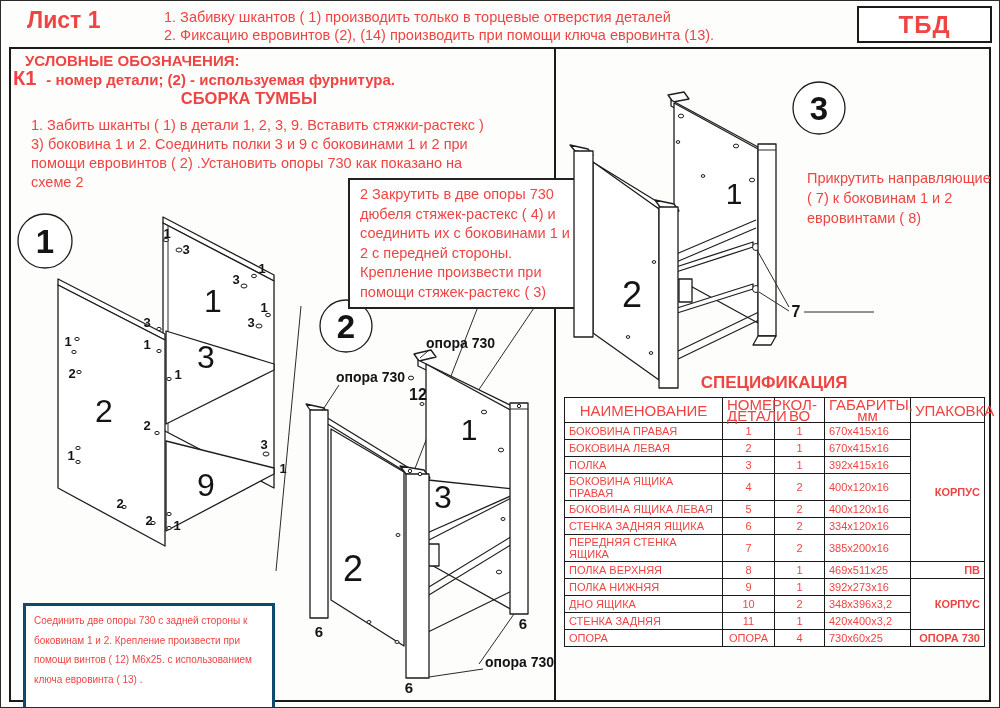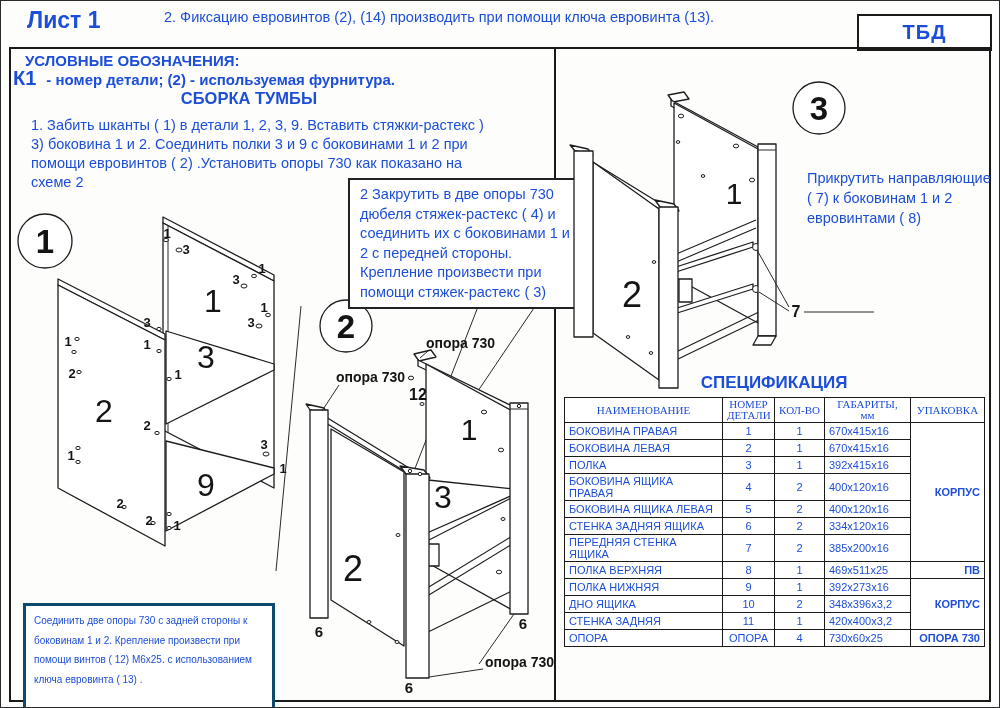--- a/index.html
+++ b/index.html
@@ -1,27 +1,27 @@
 <!DOCTYPE html>
 <html><head>
 <meta charset="utf-8">
 <style>
   html,body{margin:0;padding:0;background:#d8d8d8;}
   .page{
     position:relative;width:1000px;height:708px;background:#fdfdfc;
-    font-family:"Liberation Sans",sans-serif;color:#1d4ed8;overflow:hidden;
+    font-family:"Liberation Sans",sans-serif;color:#ef4444;overflow:hidden;
     border:1px solid #2a2a2a;box-sizing:border-box;
   }
   .abs{position:absolute;}
   
   .sheet-title{left:26px;top:6px;font-size:23px;font-weight:bold;}
   .hnotes{left:163px;top:7px;font-size:14.5px;line-height:18px;}
   .stamp{left:856px;top:5px;width:131px;height:33px;border:2px solid #1a1a1a;
          display:flex;align-items:center;justify-content:center;
-         font-size:20px;font-weight:bold;letter-spacing:1px;background:#fff;margin-top:8px;}
+         font-size:24px;font-weight:bold;letter-spacing:1px;background:#fff;}
   
   .main-frame{left:8px;top:46px;width:982px;height:655px;border:2px solid #1a1a1a;box-sizing:border-box;}
   .divider{left:553px;top:46px;width:2px;height:655px;background:#1a1a1a;}
   
   .legend-title{left:24px;top:51px;font-size:15px;font-weight:bold;}
   .k1-line{left:12px;top:66px;font-weight:bold;}
   .k1-line .k1{font-size:20px;}
   .k1-line .k1rest{font-size:15px;margin-left:10px;}
   .assembly-title{left:8px;top:88px;width:480px;text-align:center;font-size:16.5px;font-weight:bold;}
   .step1{left:30px;top:115px;width:462px;font-size:14.5px;line-height:19px;}
@@ -29,21 +29,21 @@
   .step2-box{left:303px;top:177px;width:218px;border:2px solid #222;background:#fff;
              padding:5px 6px 5px 10px;font-size:14.5px;line-height:19.5px;margin-left:44px;}
   .step4-box{left:22px;top:602px;width:232px;height:97px;border:3px solid #0c4a6e;background:#fff;
              padding:5px 6px 5px 8px;font-size:10px;line-height:19.5px;overflow:visible;}
   .step3-note{left:806px;top:167px;width:190px;font-size:14.5px;line-height:20px;}
   
   .spec-title{left:563px;top:372px;width:420px;text-align:center;font-size:17px;font-weight:bold;}
   table.spec{left:563px;top:396px;width:420px;border-collapse:collapse;background:#fff;
              font-size:11px;table-layout:fixed;}
   table.spec th,table.spec td{border:1.5px solid #1a1a1a;padding:1px 4px;height:17px;box-sizing:border-box;}
-  table.spec th{font-weight:normal;text-align:center;font-size:11px;line-height:11px;font-family:Liberation Serif, serif;}
+  table.spec th{font-weight:normal;text-align:center;font-size:15px;line-height:11px;}
   td.c-name{text-align:left;}
   td.c-num,td.c-qty{text-align:center;}
   td.c-size{text-align:left;padding-left:7px;}
   td.c-pack{text-align:right;font-weight:bold;}
   
   svg text{fill:#141414;}
   .shape{fill:#ffffff;stroke:#1d1d1d;stroke-width:1.3;stroke-linejoin:round;}
   .ln{stroke:#1d1d1d;stroke-width:1.1;fill:none;}
   .thin{stroke:#2a2a2a;stroke-width:1;fill:none;}
   .hole{fill:#fff;stroke:#1d1d1d;stroke-width:1;}
@@ -53,20 +53,21 @@
   .tag{font-size:14px;font-weight:bold;}
   .n6{font-size:15px;font-weight:bold;text-anchor:middle;}
 </style>
 </head>
 <body>
 
 <div class="page">
 
   <div class="abs sheet-title">Лист 1</div>
   <div class="abs hnotes">
+    <div>1. Забивку шкантов  ( 1)   производить только в торцевые отверстия деталей</div>
     <div>2. Фиксацию евровинтов (2), (14) производить при помощи ключа евровинта (13).</div>
   </div>
   <div class="abs stamp">ТБД</div>
 
   <div class="abs main-frame"></div>
   <div class="abs divider"></div>
 
   <div class="abs legend-title">УСЛОВНЫЕ ОБОЗНАЧЕНИЯ:</div>
   <div class="abs k1-line">
     <span class="k1">К1</span><span class="k1rest">- номер детали;  (2) - используемая фурнитура.</span>

